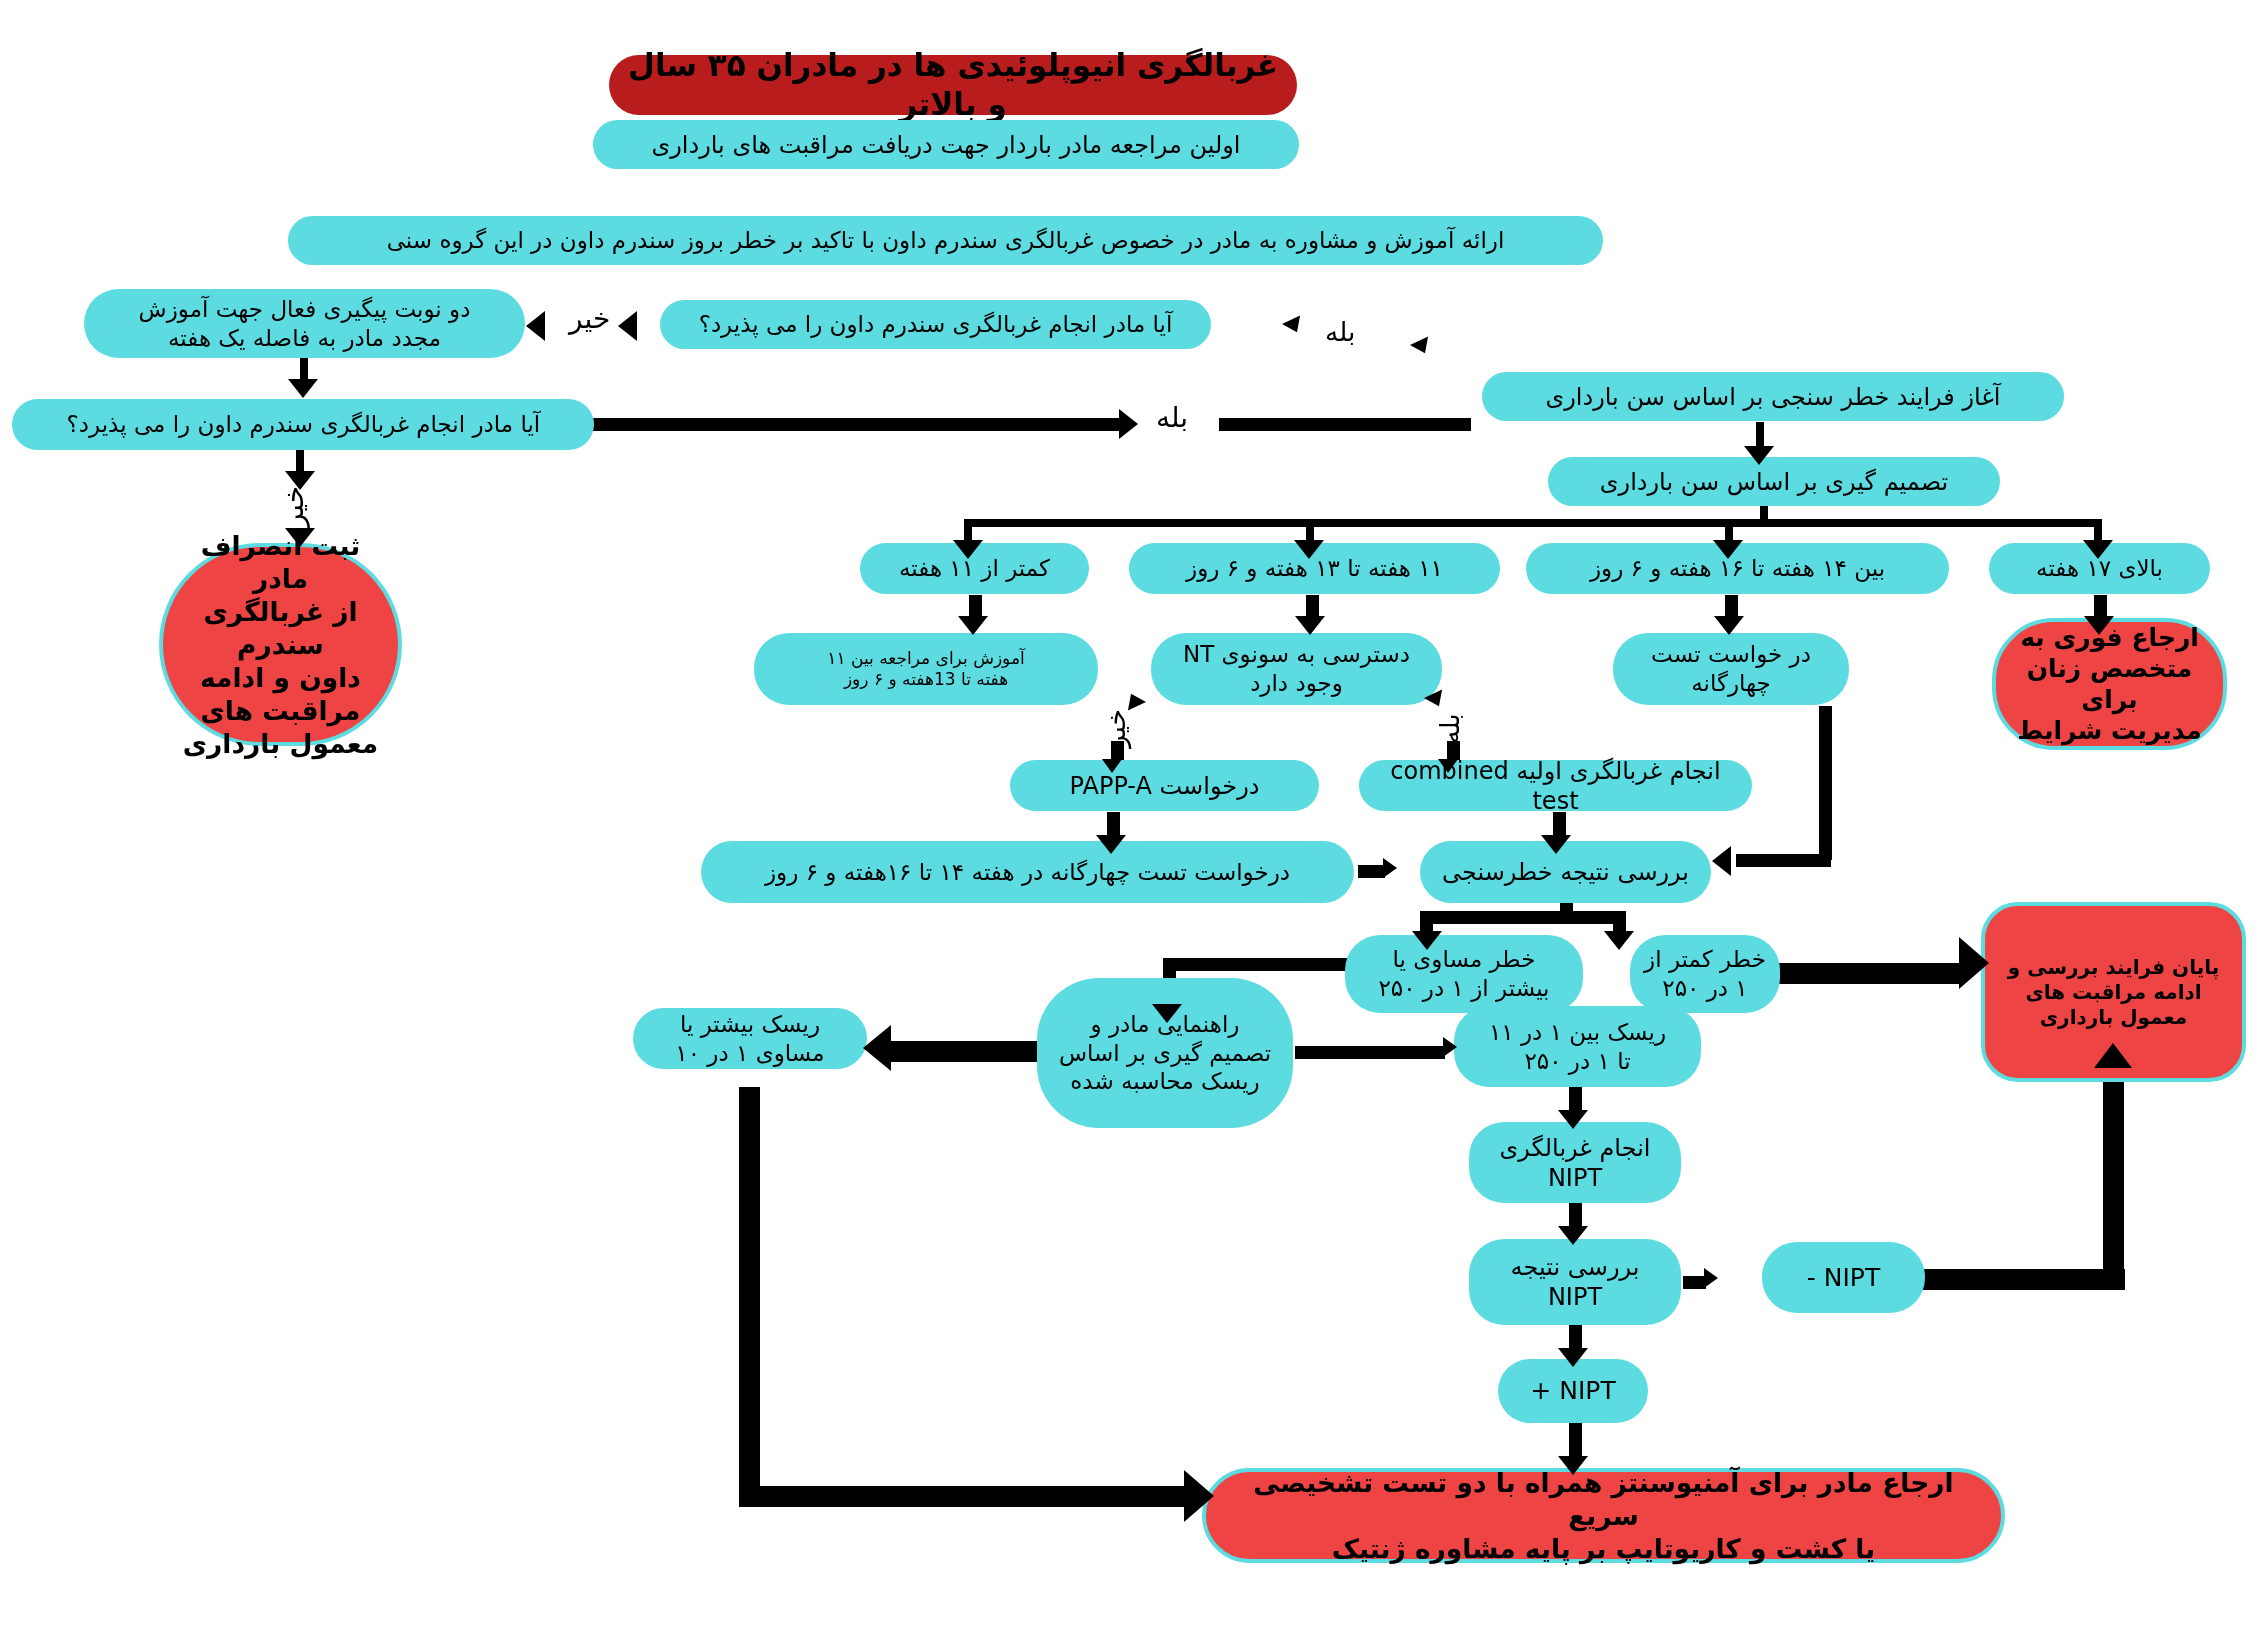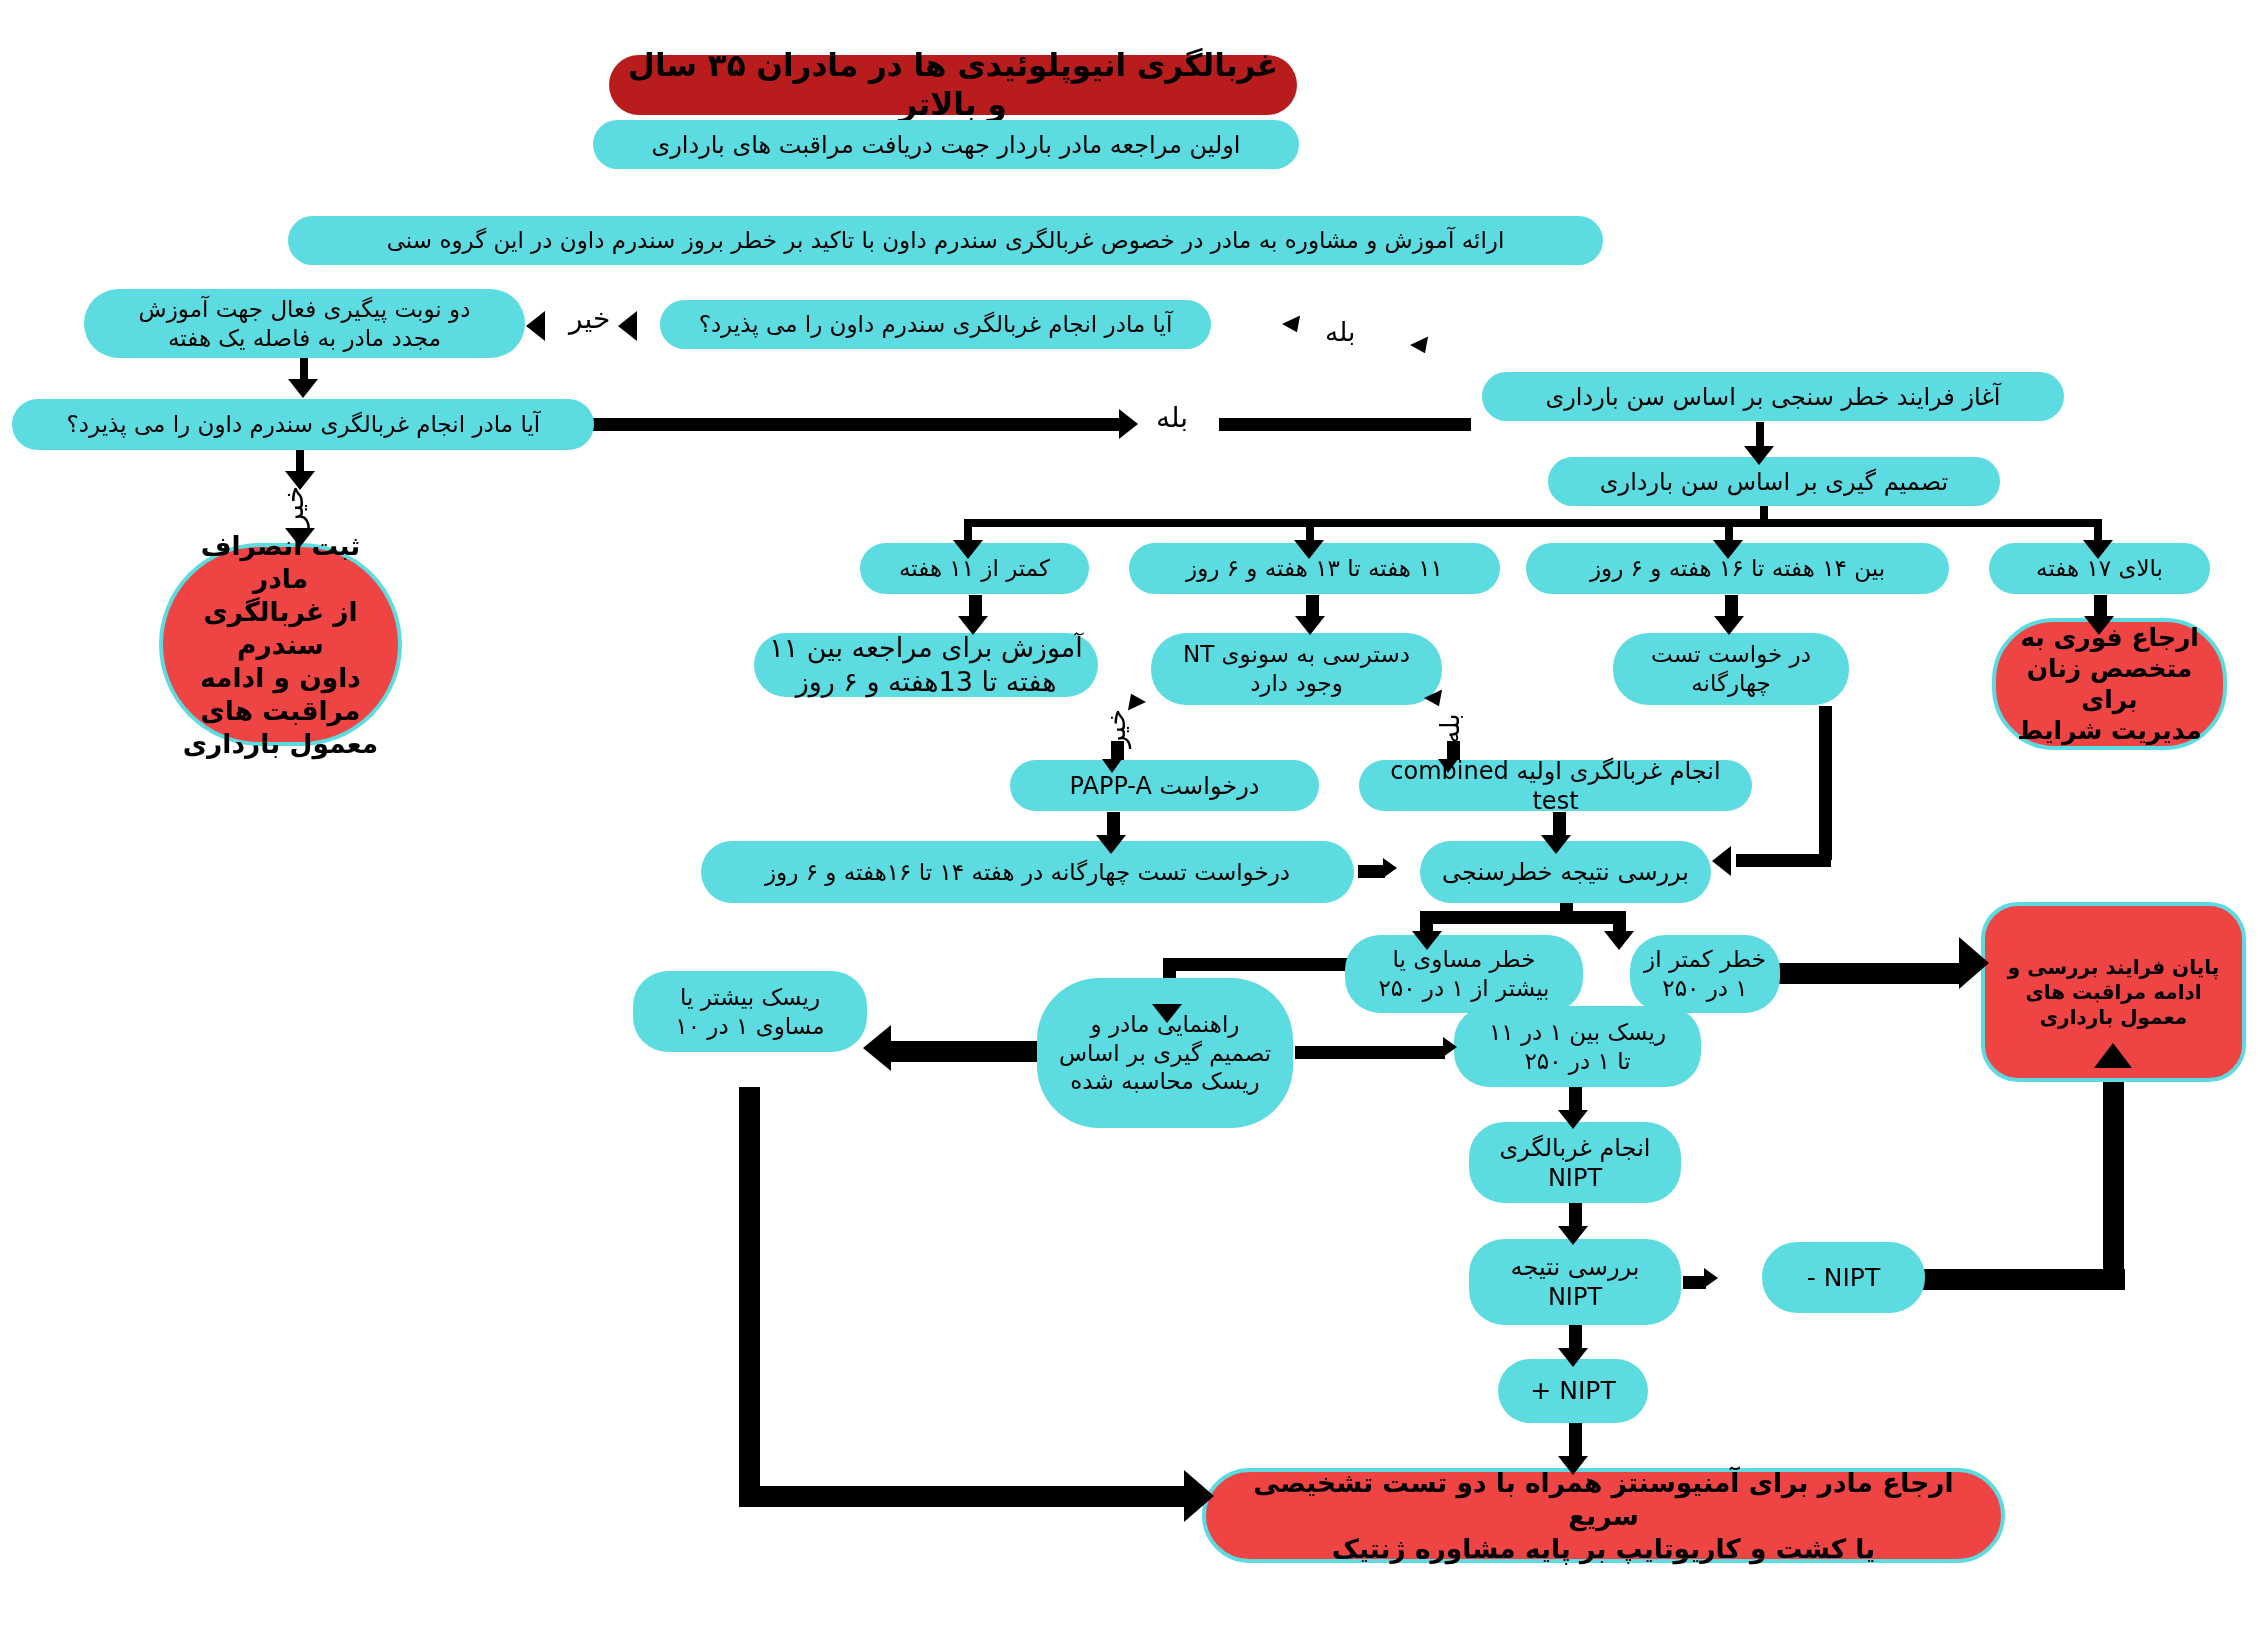--- a/index.html
+++ b/index.html
@@ -136,21 +136,21 @@
 
   <div class="ln lnv thick" style="left:1306px;top:595px;height:25px;"></div>
   <div class="ah down" style="left:1295px;top:616px;"></div>
 
   <div class="ln lnv thick" style="left:1725px;top:595px;height:25px;"></div>
   <div class="ah down" style="left:1714px;top:616px;"></div>
 
   <div class="ln lnv thick" style="left:2094px;top:595px;height:25px;"></div>
   <div class="ah down" style="left:2084px;top:616px;"></div>
 
-  <div class="node cyan" style="left:754px;top:633px;width:344px;height:64px;font-size:27px;">آموزش برای مراجعه بین ۱۱
+  <div class="node cyan" style="left:754px;top:633px;width:344px;height:72px;font-size:17px;">آموزش برای مراجعه بین ۱۱
 هفته تا 13هفته و ۶ روز</div>
   <div class="node cyan" style="left:1151px;top:633px;width:291px;height:72px;font-size:23px;">دسترسی به سونوی NT
 وجود دارد</div>
   <div class="node cyan" style="left:1613px;top:633px;width:236px;height:72px;font-size:23px;">در خواست تست
 چهارگانه</div>
   <div class="node yellow" style="left:1992px;top:618px;width:235px;height:132px;font-size:25px;border-radius:62px;">ارجاع فوری به
 متخصص زنان برای
 مدیریت شرایط</div>
 
   <div class="ah left sm" style="left:1127px;top:690px;transform:rotate(65deg);"></div>
@@ -210,21 +210,21 @@
 ریسک محاسبه شده</div>
 
   <div class="ln lnh thick" style="left:1295px;top:1046px;width:150px;"></div>
   <div class="ah right sm" style="left:1443px;top:1037px;"></div>
 
   <div class="ln lnh xthick" style="left:891px;top:1041px;width:148px;"></div>
   <div class="ah left lg" style="left:863px;top:1025px;border-top:23px solid transparent;border-bottom:23px solid transparent;border-right:28px solid #000;"></div>
 
   <div class="node cyan" style="left:1454px;top:1006px;width:247px;height:81px;font-size:23px;">ریسک بین ۱ در ۱۱
 تا ۱ در ۲۵۰</div>
-  <div class="node cyan" style="left:633px;top:971px;width:234px;height:81px;font-size:23px;">ریسک بیشتر یا
+  <div class="node cyan" style="left:633px;top:1008px;width:234px;height:61px;font-size:23px;">ریسک بیشتر یا
 مساوی ۱ در ۱۰</div>
 
   <div class="ln lnv thick" style="left:1569px;top:1087px;height:28px;"></div>
   <div class="ah down" style="left:1558px;top:1110px;"></div>
 
   <div class="node cyan" style="left:1469px;top:1122px;width:212px;height:81px;font-size:24px;">انجام غربالگری
 NIPT</div>
 
   <div class="ln lnv thick" style="left:1569px;top:1203px;height:28px;"></div>
   <div class="ah down" style="left:1558px;top:1226px;"></div>

